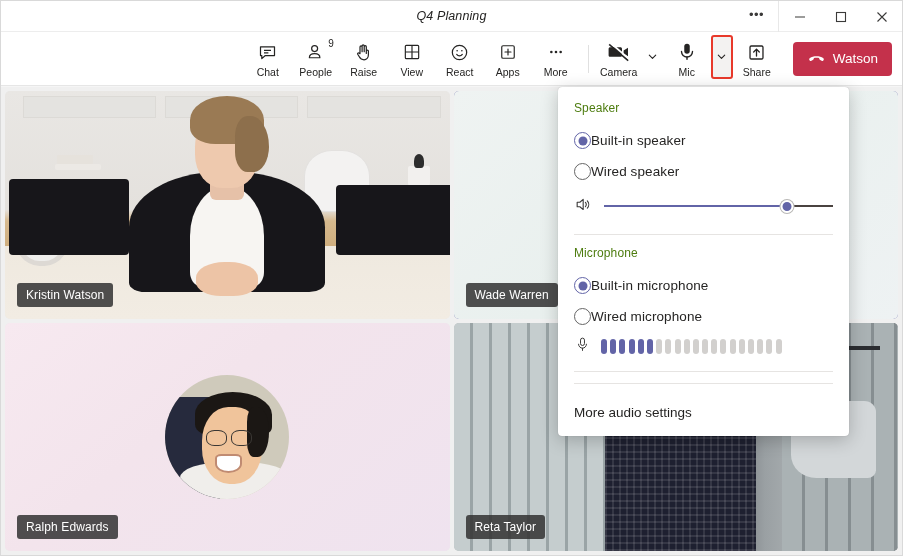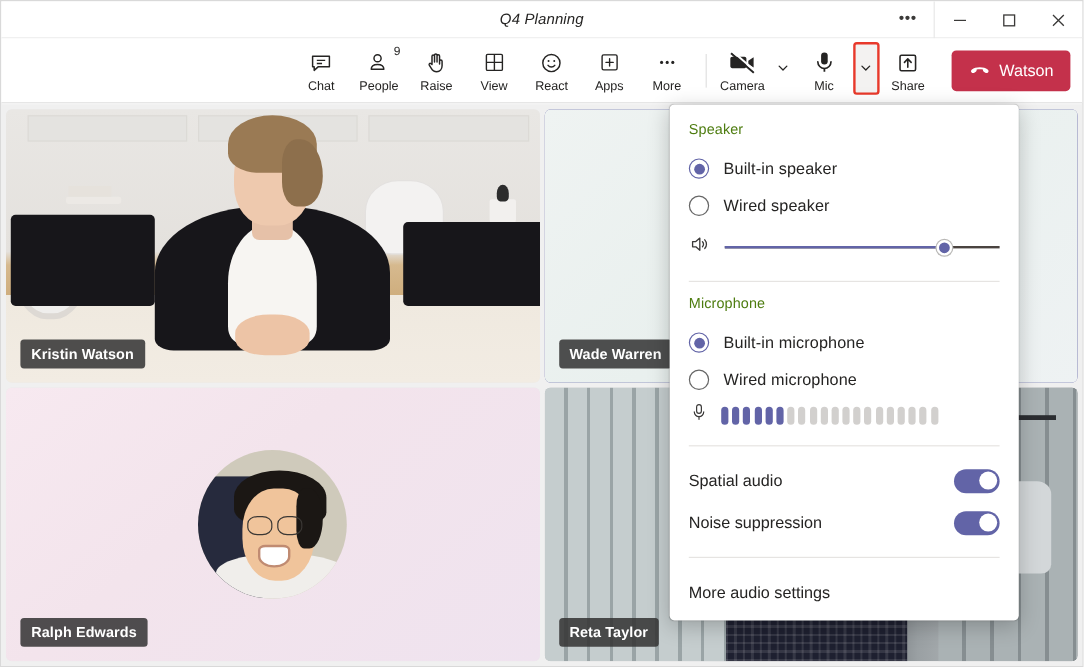--- a/index.html
+++ b/index.html
@@ -160,21 +160,20 @@
     display: grid;
     grid-template-columns: 1fr 1fr;
     grid-template-rows: 1fr 1fr;
     gap: 4px;
   }
   .tile {
     position: relative;
     border-radius: 5px;
     overflow: hidden;
     background: #e9e9e9;
-    font-weight: bold;
   }
   .tile.active { outline: 2px solid #6264a7; outline-offset: -2px; }
   .name-chip {
     position: absolute;
     left: 12px;
     bottom: 12px;
     background: rgba(51,51,51,.86);
     color: #ffffff;
     font-size: 12px;
     padding: 5px 9px;
@@ -258,21 +257,20 @@
   .panel-pad { padding: 0 16px; }
   .section-title {
     font-size: 12px;
     color: #4d7c0f;
     margin-bottom: 10px;
     letter-spacing: .1px;
   }
   .radio-row {
     display: flex;
     align-items: center;
-    gap: 12px;
     height: 31px;
     cursor: default;
   }
   .radio {
     width: 17px; height: 17px;
     border-radius: 50%;
     border: 1.6px solid #666;
     background: #fff;
     flex: 0 0 auto;
     position: relative;
@@ -639,29 +637,19 @@
             <span class="bar"></span>
             <span class="bar"></span>
             <span class="bar"></span>
             <span class="bar"></span>
           </span>
       </div>
     </div>
 
     <div class="divider"></div>
 
-    <div class="panel-pad">
-      <div class="toggle-row">
-        <span class="toggle-label">Spatial audio</span>
-        <span class="switch"></span>
-      </div>
-      <div class="toggle-row">
-        <span class="toggle-label">Noise suppression</span>
-        <span class="switch"></span>
-      </div>
-    </div>
 
     <div class="divider"></div>
 
     <div class="more-settings">More audio settings</div>
   </div>
 
 </div>
 
 </body></html>

